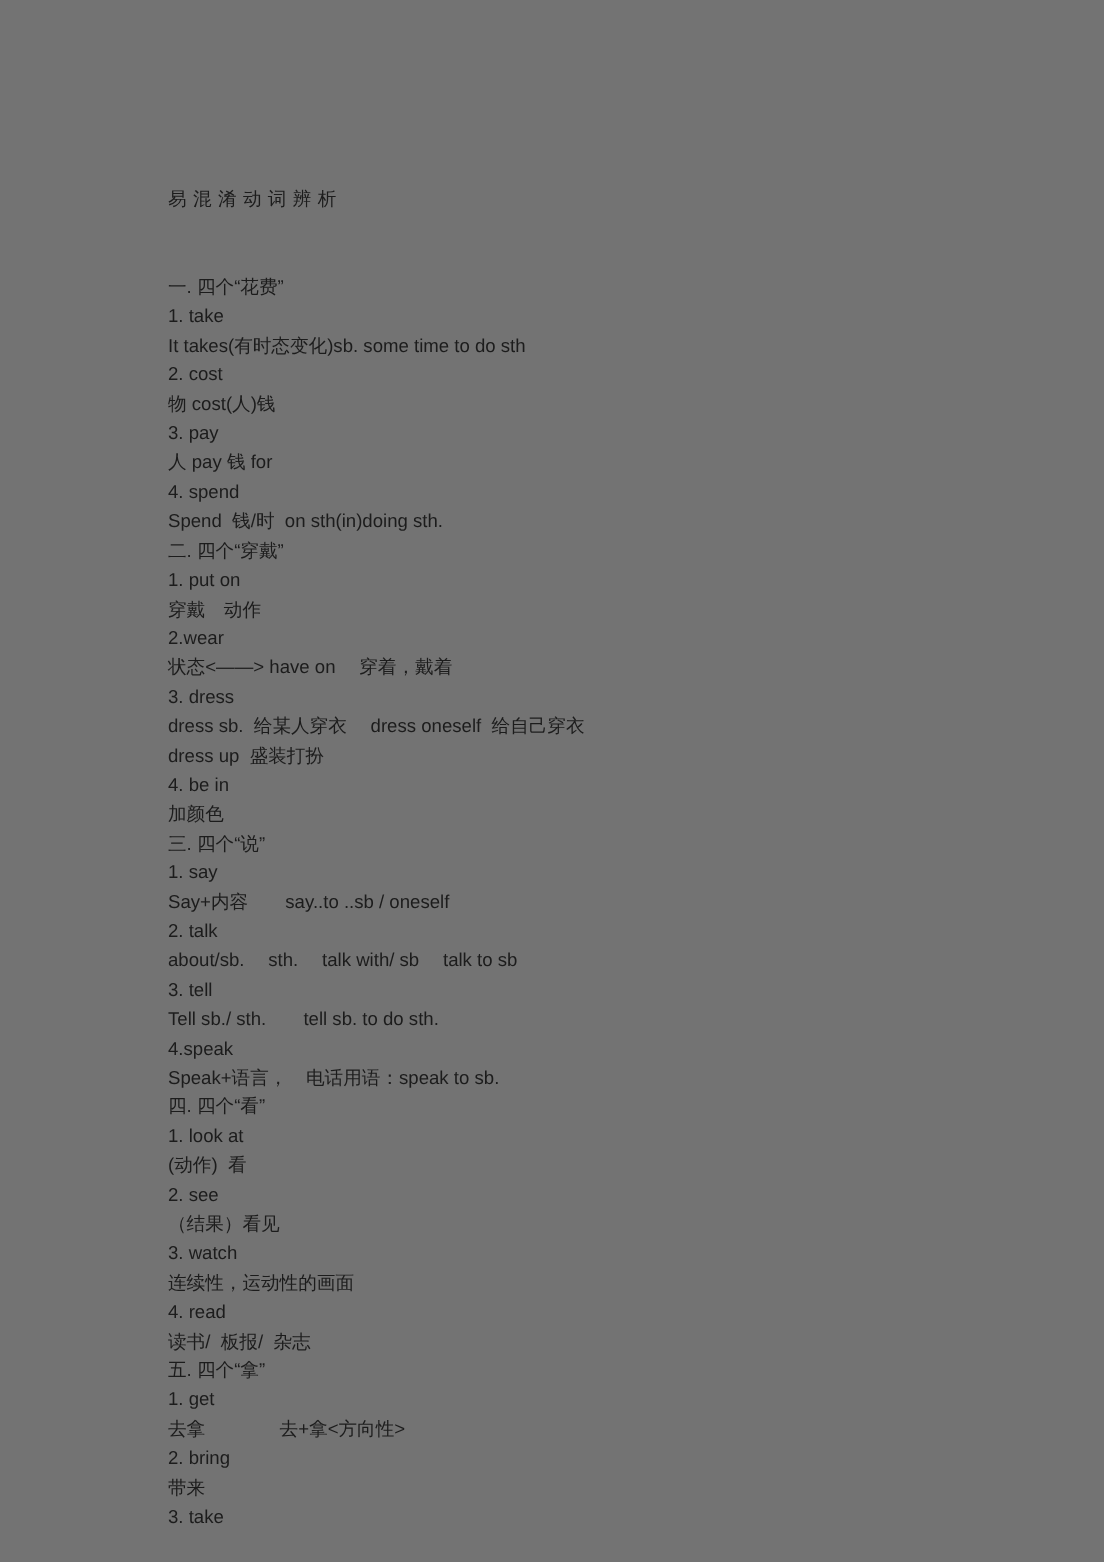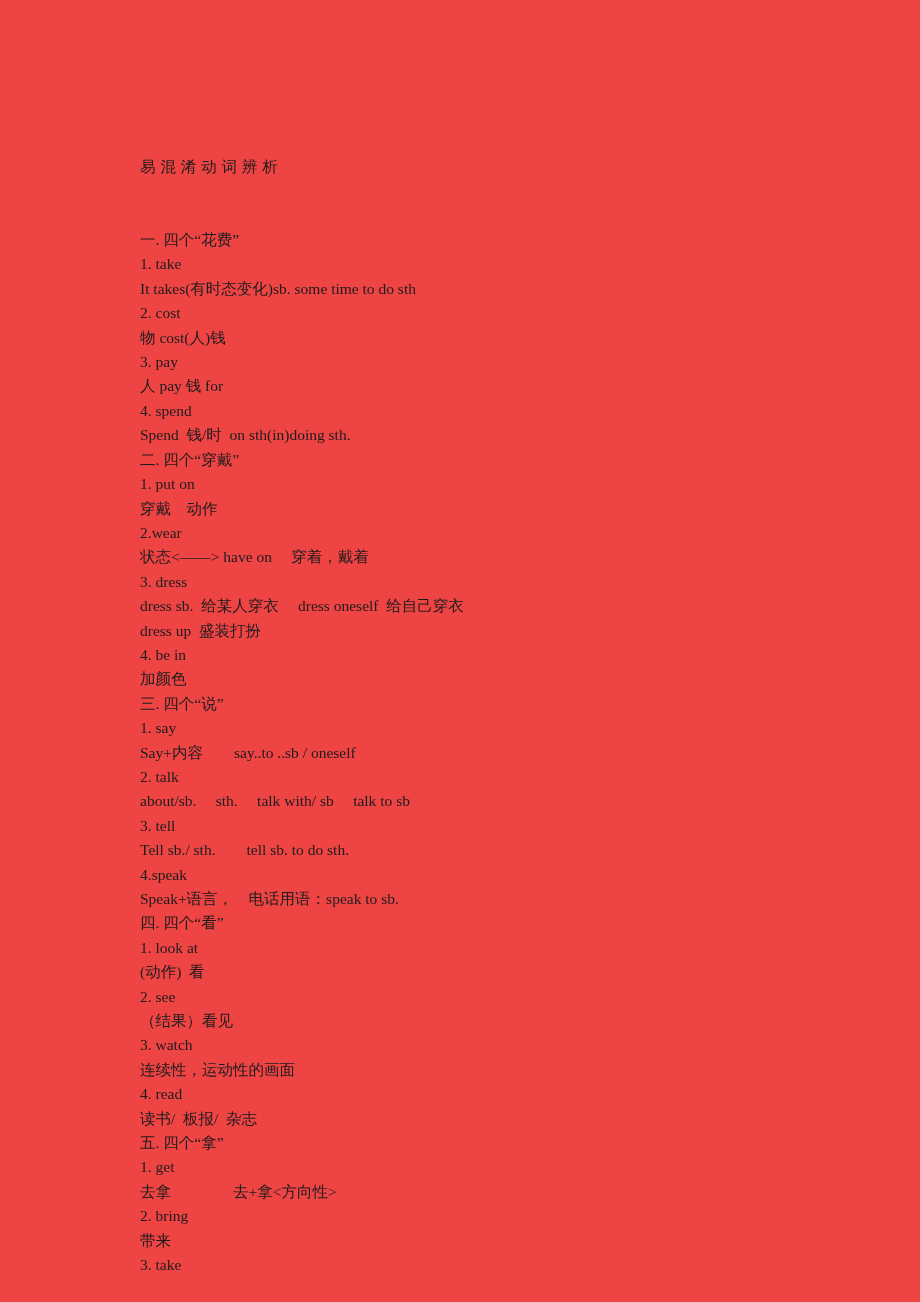--- a/index.html
+++ b/index.html
@@ -4,23 +4,23 @@
 <style>
   html, body {
     margin: 0;
     padding: 0;
     background: #ffffff;
   }
   .page {
     position: relative;
     width: 920px;
     height: 1302px;
-    background: #ef4444;
+    background: #737373;
     overflow: hidden;
-    font-family: Liberation Serif, serif;
+    font-family: Liberation Sans, sans-serif;
   }
   .content {
     position: absolute;
     top: 106px;
     left: 140px;
     right: 60px;
     color: #1c1c1c;
     font-size: 15.5px;
     line-height: 24.4px;
     white-space: pre-wrap;

